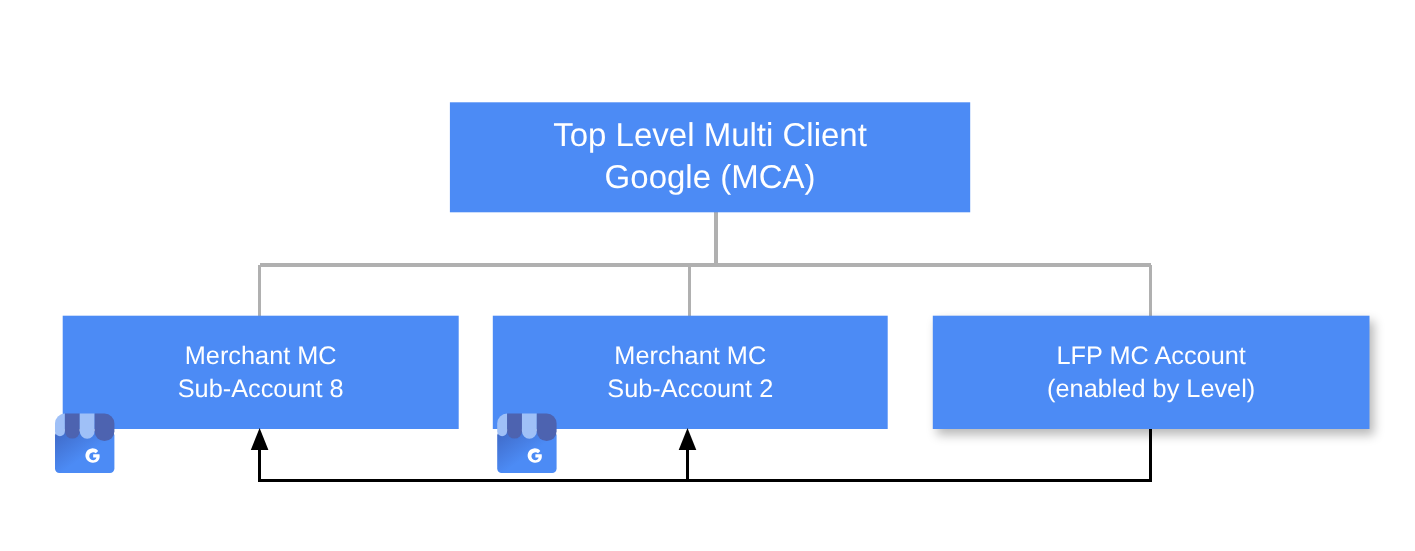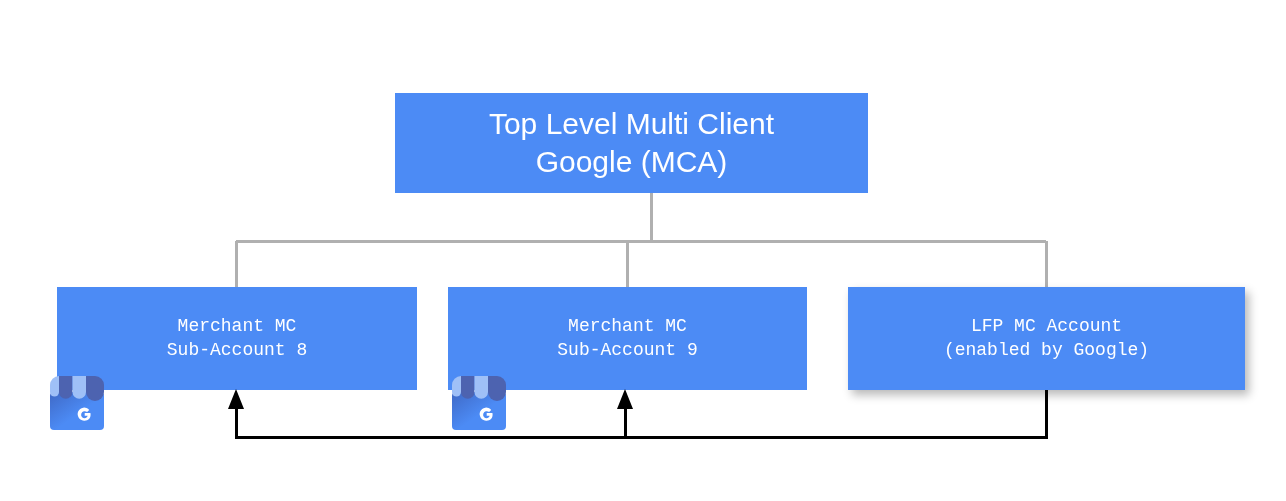--- a/index.html
+++ b/index.html
@@ -43,32 +43,31 @@
     line-height: 1.28;
     z-index: 2;
   }
   .node .line1,
   .node .line2 {
     display: block;
     white-space: nowrap;
   }
 
   #node-mca {
-    left: 395px;
+    left: 409px;
     top: 93px;
     width: 473px;
     height: 100px;
     font-size: 30px;
   }
 
   .node-sub {
     top: 287px;
     height: 103px;
-    font-size: 18px;
-    font-family: Liberation Mono, monospace;
+    font-size: 23px;
   }
   #node-sub1 { left: 57px;  width: 360px; }
   #node-sub2 { left: 448px; width: 359px; }
   #node-lfp  {
     left: 848px;
     width: 397px;
     box-shadow: 4px 5px 9px rgba(0,0,0,0.28);
   }
 
   
@@ -101,26 +100,26 @@
     <span class="line2">Google (MCA)</span>
   </div>
 
   <div class="node node-sub" id="node-sub1">
     <span class="line1">Merchant MC</span>
     <span class="line2">Sub-Account 8</span>
   </div>
 
   <div class="node node-sub" id="node-sub2">
     <span class="line1">Merchant MC</span>
-    <span class="line2">Sub-Account 9</span>
+    <span class="line2">Sub-Account 2</span>
   </div>
 
   <div class="node node-sub" id="node-lfp">
     <span class="line1">LFP MC Account</span>
-    <span class="line2">(enabled by Google)</span>
+    <span class="line2">(enabled by Level)</span>
   </div>
 
   <svg class="gmb-icon" id="gmb-icon-1" viewBox="0 0 72 72">
     <defs>
       <linearGradient id="gmbShade1" x1="0" y1="0" x2="1" y2="1">
         <stop offset="0%" stop-color="#3f69c6"></stop>
         <stop offset="55%" stop-color="#4c8bf5"></stop>
         <stop offset="100%" stop-color="#4c8bf5"></stop>
       </linearGradient>
     </defs>

